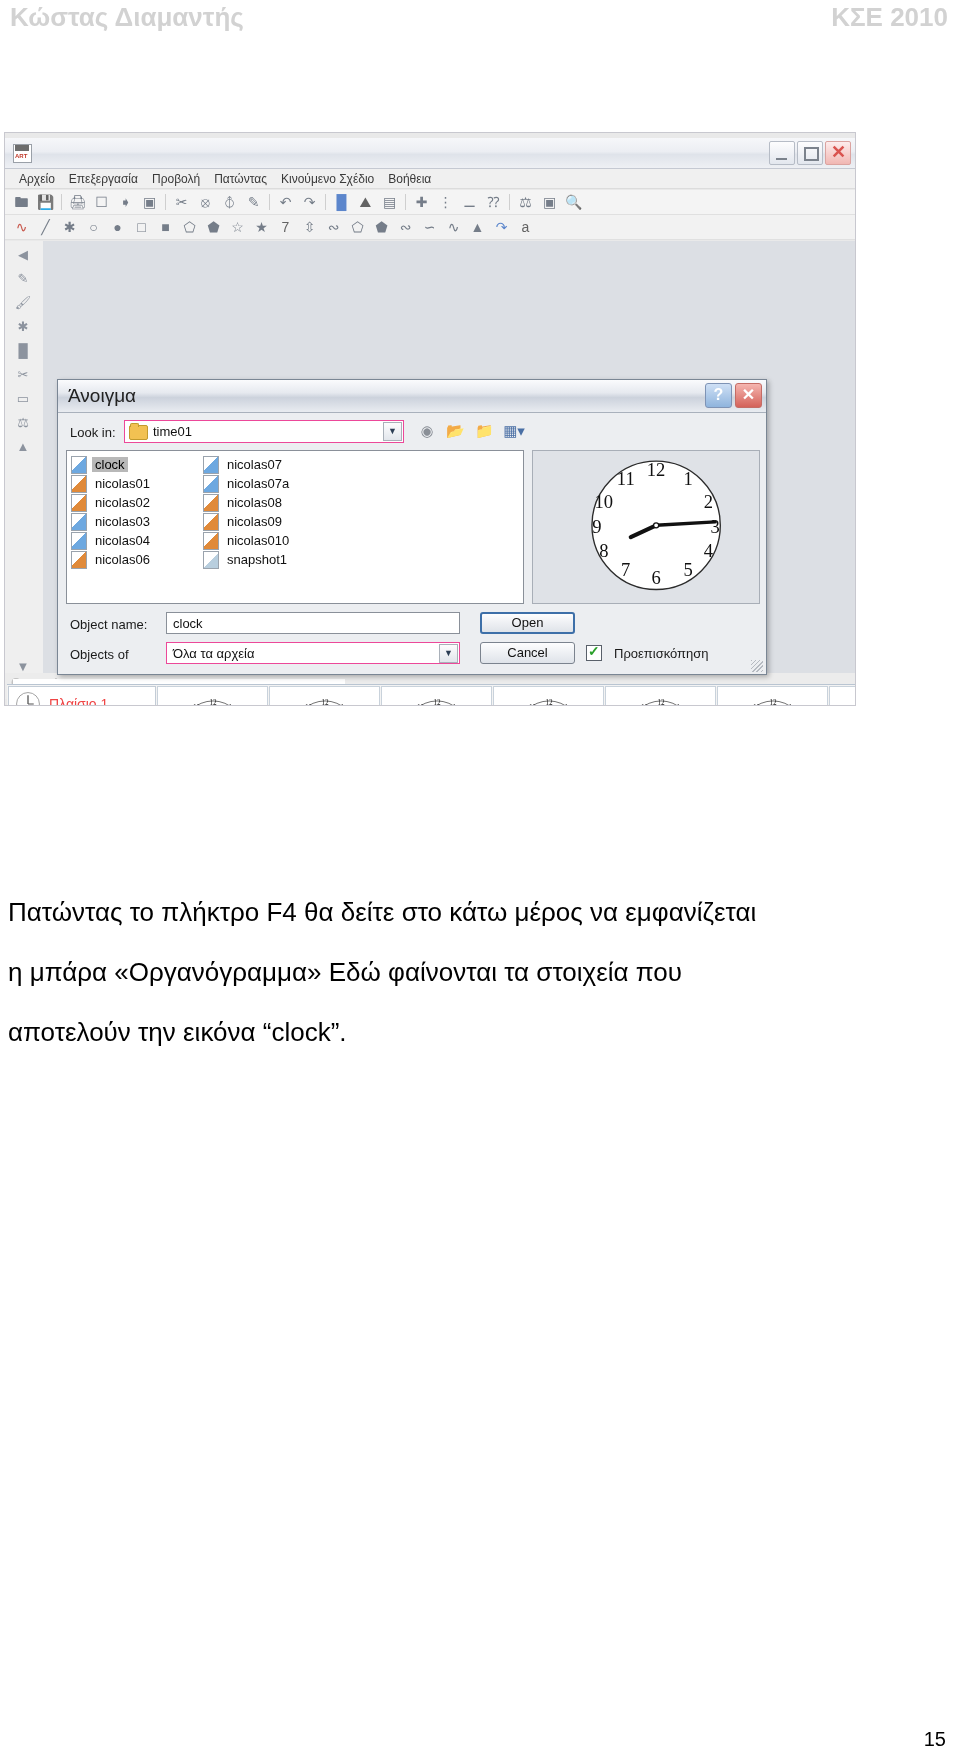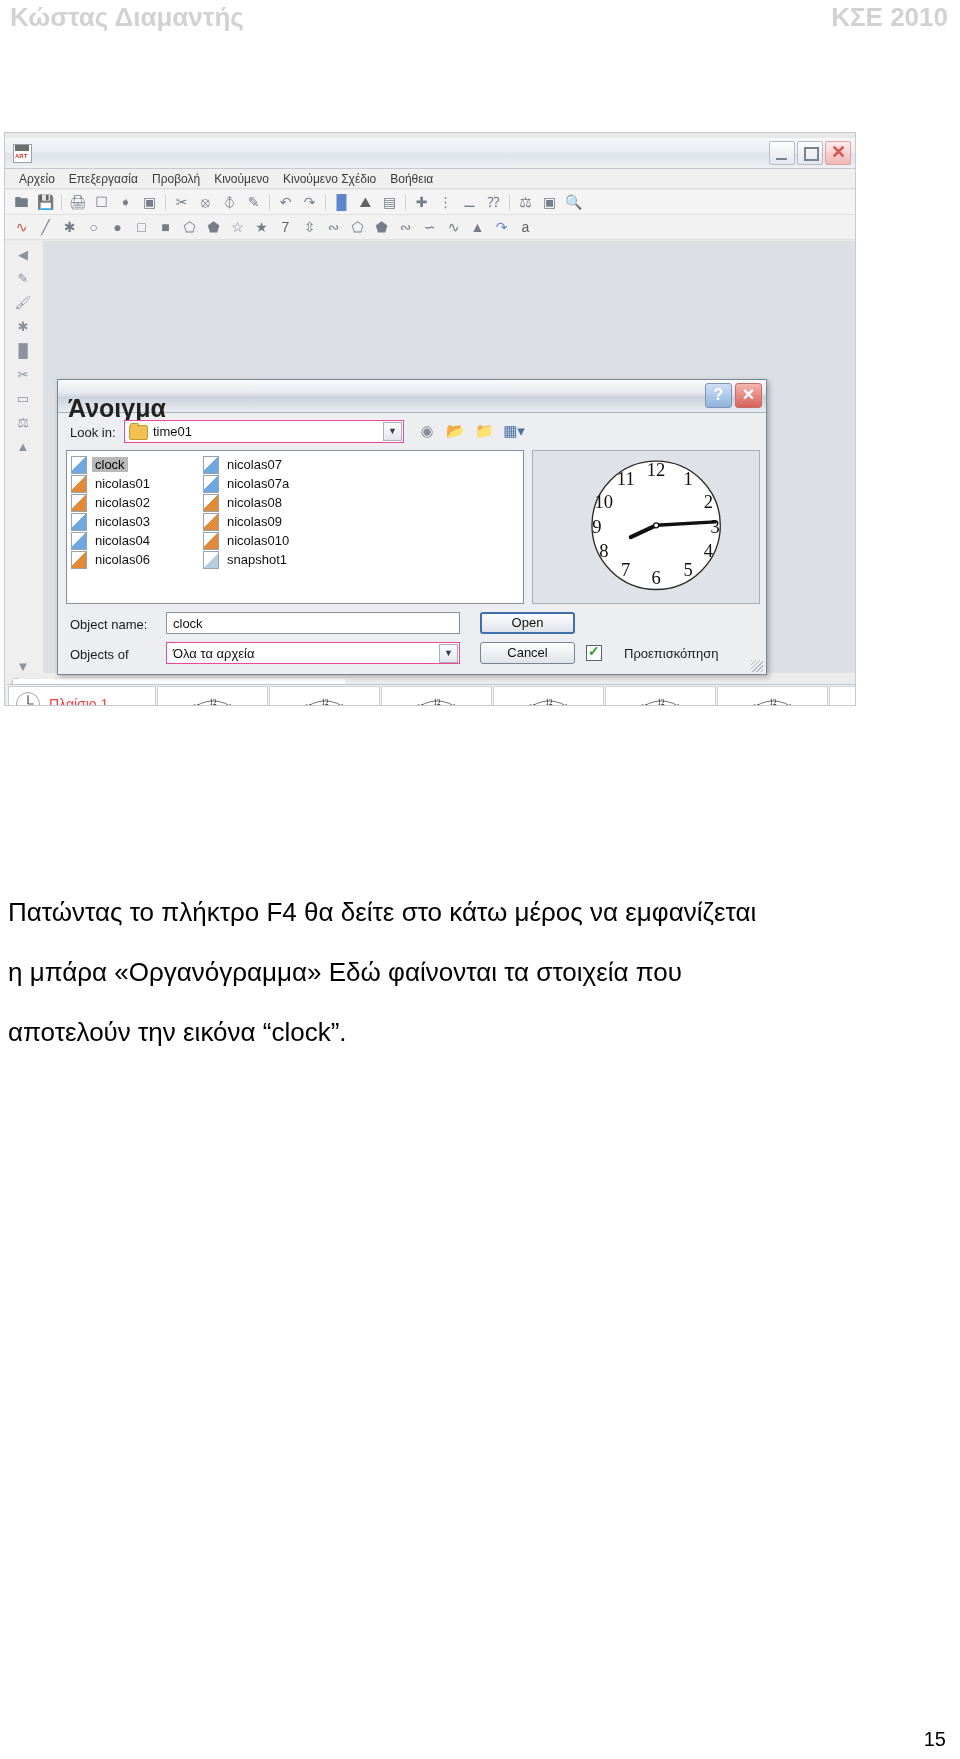--- a/index.html
+++ b/index.html
@@ -66,21 +66,21 @@
   .film .frame-head .fh-ico{position:absolute;left:6px;top:4px;width:26px;height:26px;}
   .film .frame-head .fh-lab{position:absolute;left:40px;top:9px;font-size:14px;color:#ef4444;text-align:right;}
   .cells{position:absolute;left:150px;top:1px;display:flex;}
   .cell{width:111px;height:92px;background:#fff;border:1px solid #c9d2db;box-sizing:border-box;margin-right:1px;position:relative;}
 
   
   .dlg{position:absolute;left:52px;top:246px;width:710px;height:296px;background:#eceef1;border:1px solid #7a8694;
        box-shadow:2px 2px 5px rgba(0,0,0,.28);box-sizing:border-box;}
   .dlg-title{position:absolute;left:0;top:0;width:708px;height:32px;
       background:linear-gradient(to bottom,#fafbfd 0%,#e6e9ef 40%,#ccd2dc 55%,#e9ecf1 100%);border-bottom:1px solid #a9b1bc;}
-  .dlg-title .t{position:absolute;left:10px;top:14px;font-size:25px;font-weight:bold;color:#222;}
+  .dlg-title .t{position:absolute;left:10px;top:5px;font-size:19px;font-weight:normal;color:#222;}
   .dlg-title .btns{position:absolute;right:4px;top:3px;display:flex;gap:3px;}
   .dbtn{width:25px;height:23px;border:1px solid #7e93b5;border-radius:3px;position:relative;
         background:linear-gradient(to bottom,#cfe0f5,#8fb4dd);}
   .dbtn.x{border-color:#c46c65;background:linear-gradient(to bottom,#f5b5af,#d4625a);}
   .dbtn .lbl{position:absolute;left:0;top:0;width:25px;height:23px;text-align:center;line-height:22px;
              font-size:16px;font-weight:bold;color:#fff;}
 
   .lookinrow{position:absolute;left:8px;top:40px;width:694px;height:26px;}
   .lookinrow .lab{position:absolute;left:4px;top:5px;font-size:13px;color:#1a1a1a;}
   .combo{position:absolute;background:#fff;border:1px solid #ec4899;box-sizing:border-box;}
@@ -114,21 +114,21 @@
   .objrow{position:absolute;left:8px;width:694px;height:24px;}
   .objrow.r1{top:232px;}
   .objrow.r2{top:262px;}
   .objrow .lab{position:absolute;left:4px;top:5px;font-size:13px;color:#1a1a1a;}
   .objinput{position:absolute;left:100px;top:0;width:294px;height:22px;background:#fff;border:1px solid #8a9099;box-sizing:border-box;}
   .objinput .v{position:absolute;left:6px;top:3px;font-size:13px;color:#111;}
   .objcombo{position:absolute;left:100px;top:0;width:294px;height:22px;}
   .dlgbtn{position:absolute;left:414px;top:0;width:95px;height:22px;background:linear-gradient(to bottom,#fdfdfe,#dfe3e9);
           border:1px solid #7b838e;border-radius:3px;box-sizing:border-box;font-size:13px;line-height:20px;text-align:center;color:#111;}
   .dlgbtn.primary{border:2px solid #3d6fa8;line-height:18px;}
-  .prevchk{position:absolute;left:520px;top:3px;display:flex;align-items:center;gap:22px;}
+  .prevchk{position:absolute;left:520px;top:3px;display:flex;align-items:center;gap:12px;}
   .prevchk .box{width:14px;height:14px;background:#fff;border:1px solid #59606a;position:relative;}
   .prevchk .box:after{content:"\2713";position:absolute;left:1px;top:-3px;font-size:14px;color:#2aa02a;font-weight:bold;}
   .prevchk .cl{font-size:13px;color:#1a1a1a;}
   .dlg-grip{position:absolute;right:3px;bottom:2px;width:12px;height:12px;
             background:repeating-linear-gradient(135deg,#b5bac1 0 1px,transparent 1px 3px);}
 
   
   svg.clk{display:block;}
 
   
@@ -162,21 +162,21 @@
       <div class="winbtn close">
           <span class="cl">✕</span>
         </div>
     </div>
   </div>
 
   <div class="menubar">
     <span class="mi">Αρχείο</span>
     <span class="mi">Επεξεργασία</span>
     <span class="mi">Προβολή</span>
-    <span class="mi">Κινούμενο</span>
+    <span class="mi">Πατώντας</span>
     <span class="mi">Κινούμενο Σχέδιο</span>
     <span class="mi">Βοήθεια</span>
   </div>
 
   <div class="tbar row1">
     <span class="ticon">
         <span class="gly">🖿</span>
       </span>
     <span class="ticon">
         <span class="gly">💾</span>

